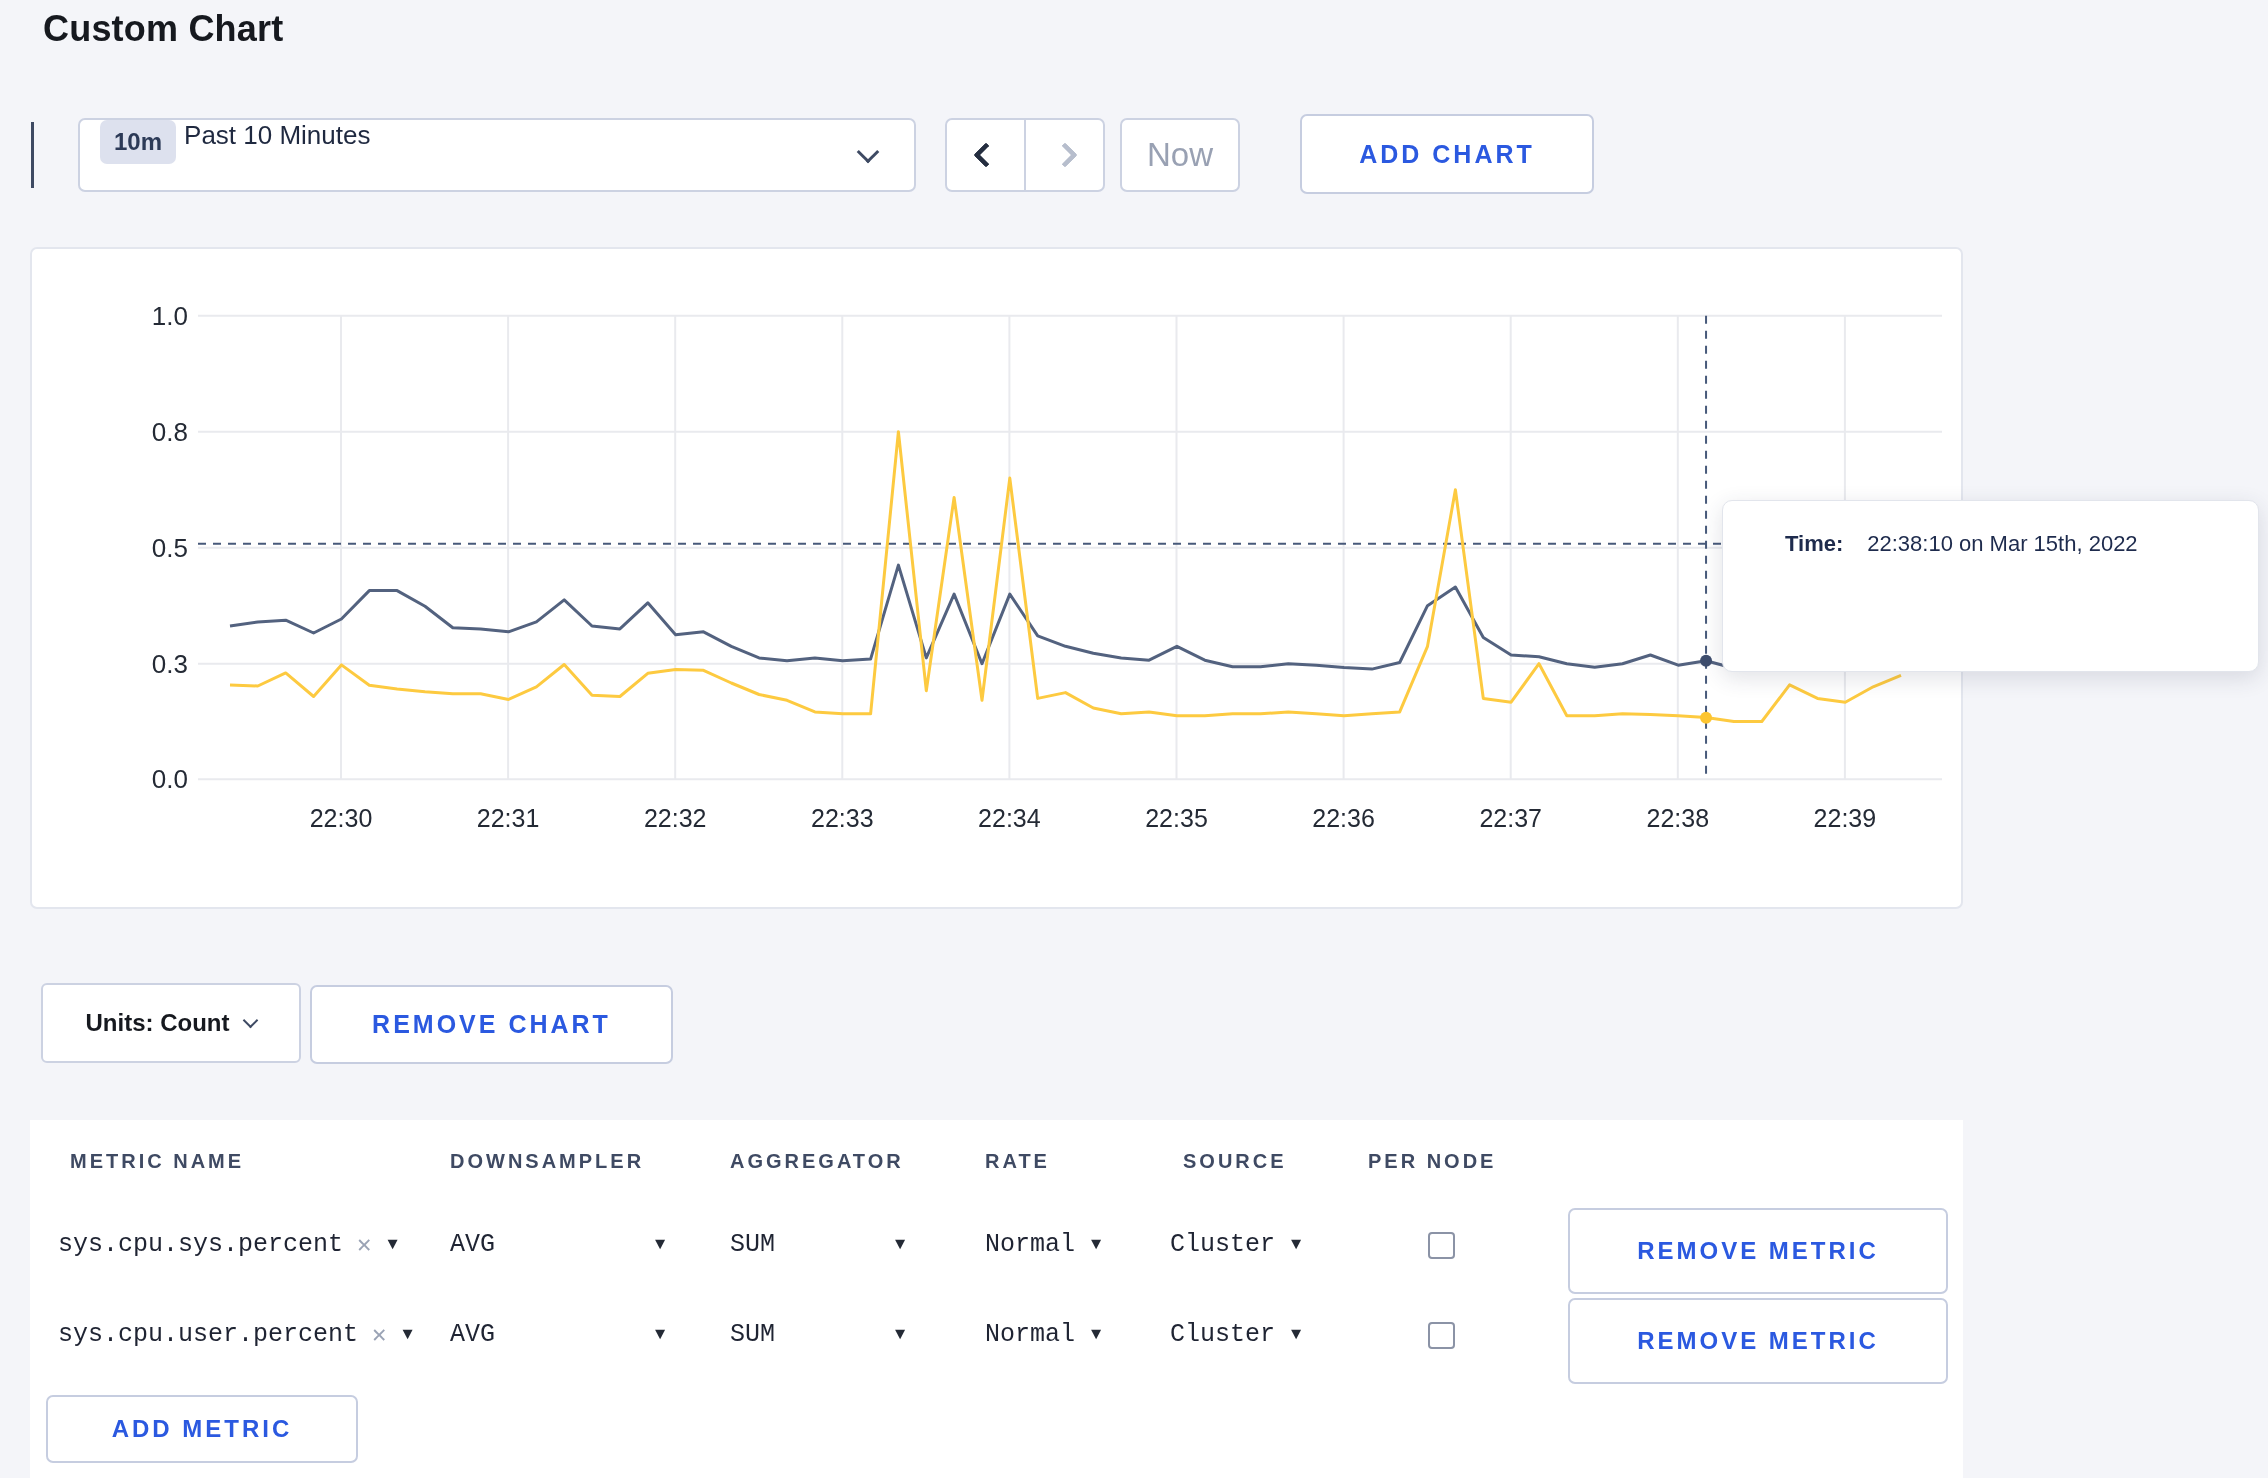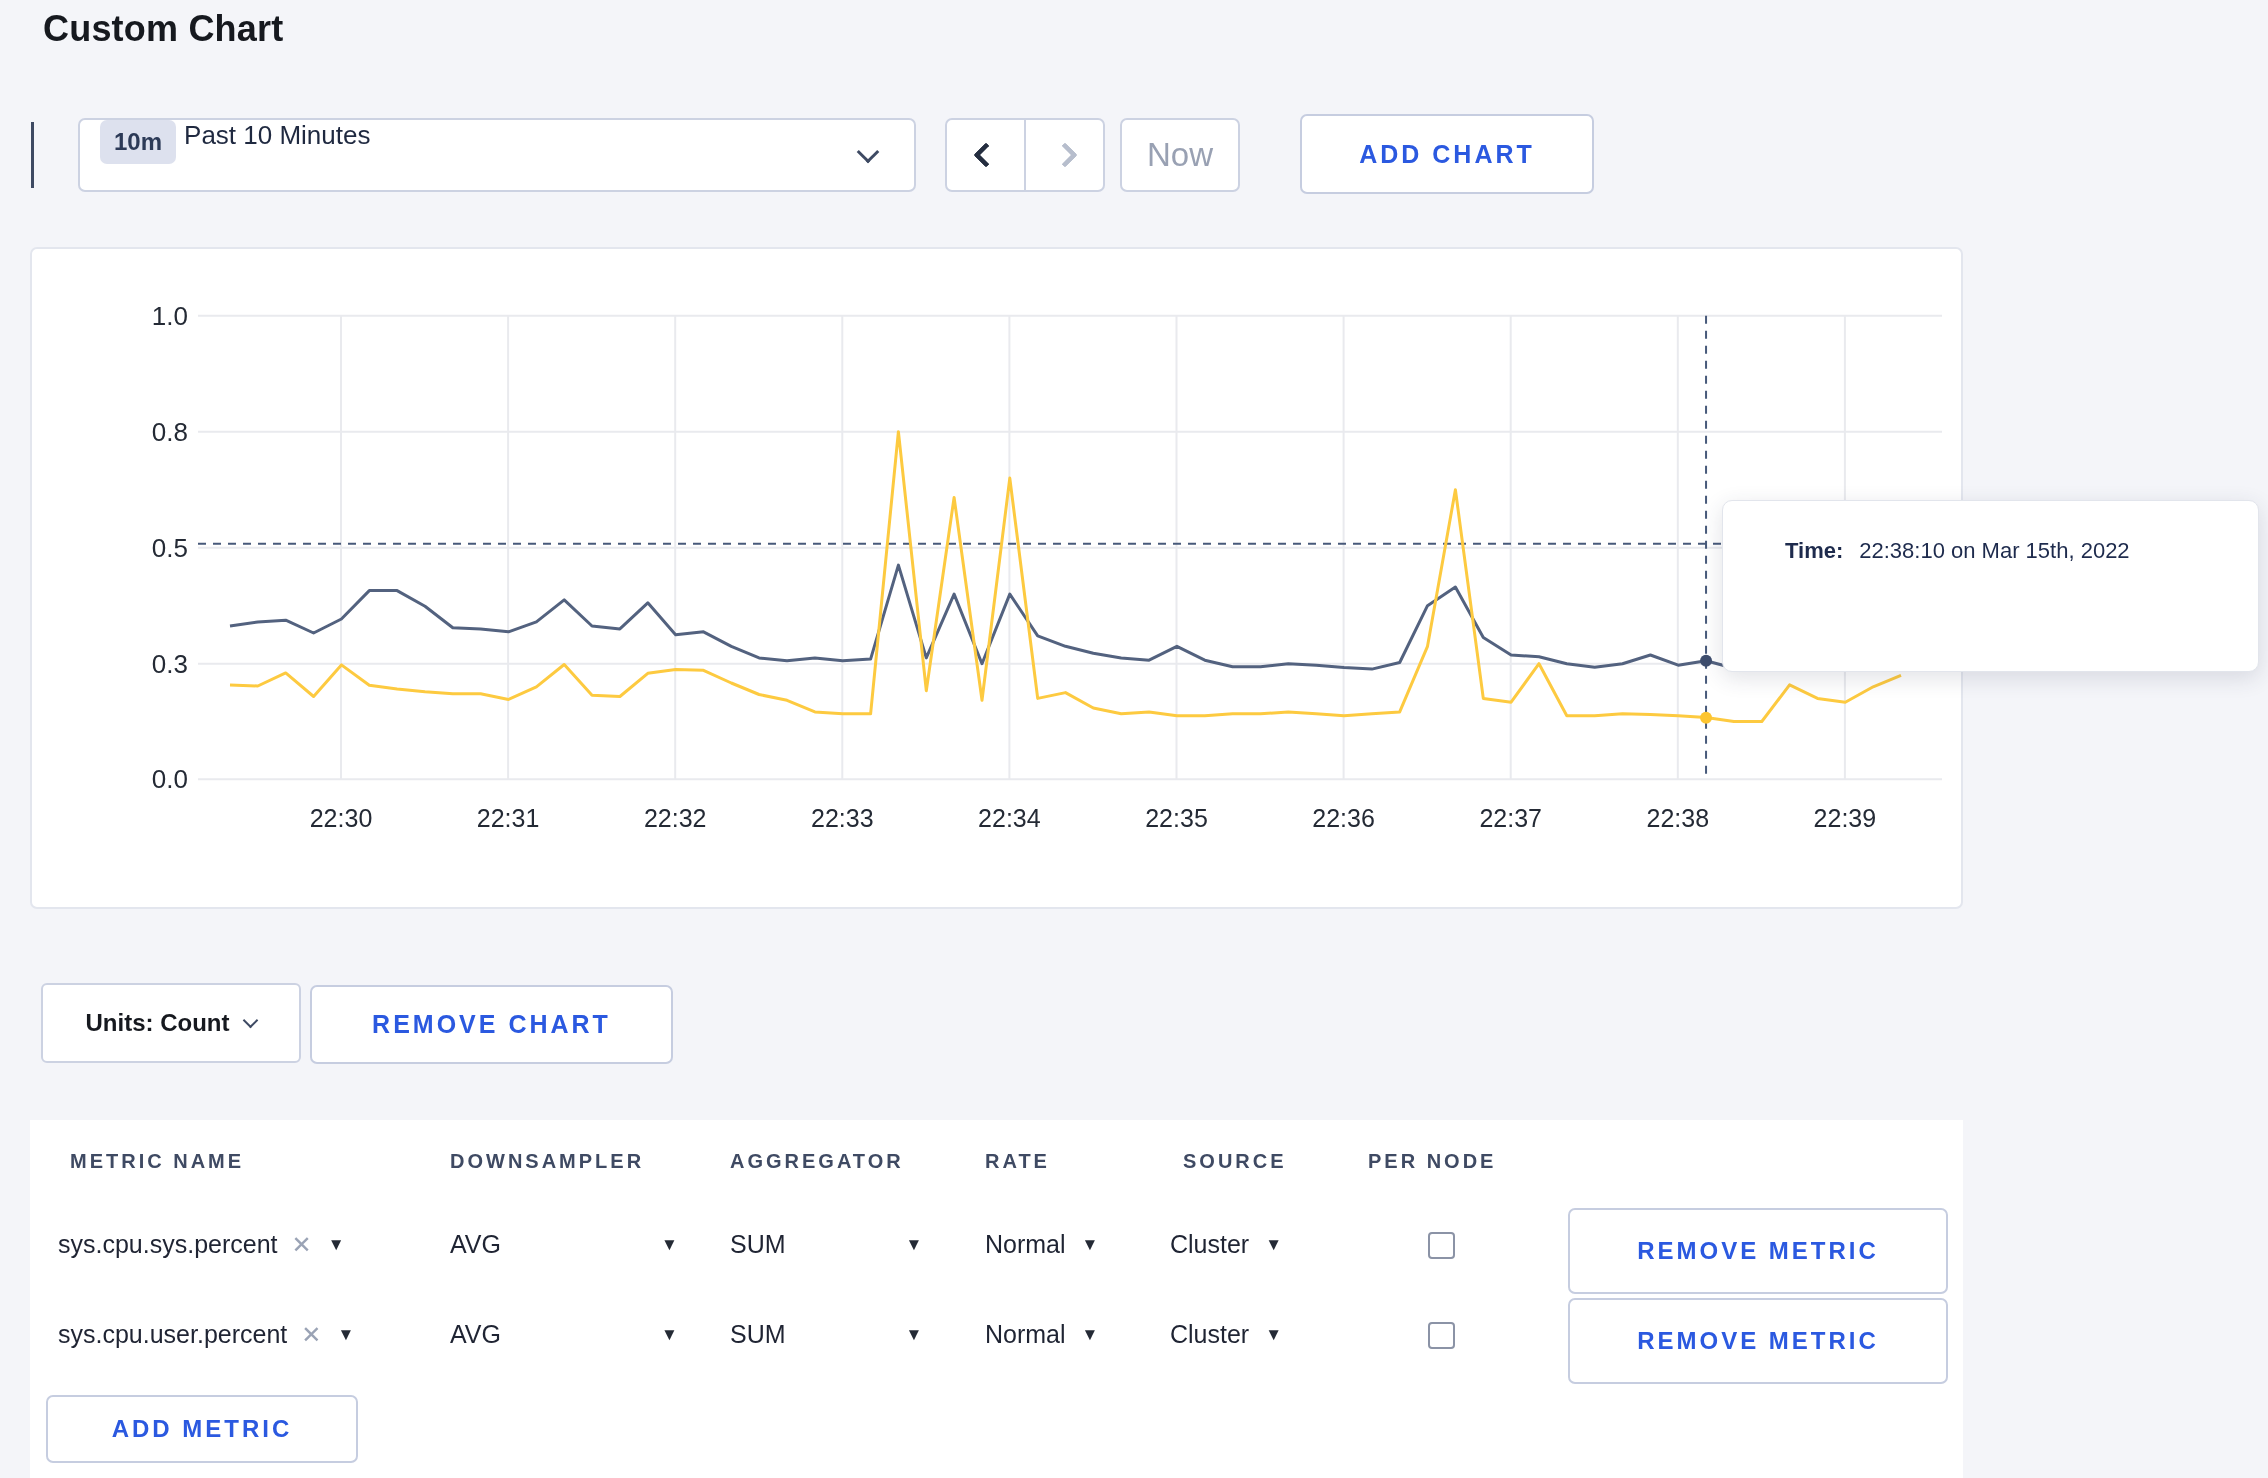--- a/index.html
+++ b/index.html
@@ -26,36 +26,36 @@
 
   .blue-btn { background:#fff; border:2px solid #c6cde0; border-radius:7px; color:#2b59e0; font-weight:600; letter-spacing:3px; display:flex; align-items:center; justify-content:center; cursor:pointer; }
   .add-chart-btn { left:1300px; top:114px; width:294px; height:80px; font-size:25px; }
 
   
   .chart-card { left:30px; top:247px; width:1933px; height:662px; background:#fff; border:2px solid #e3e6ee; border-radius:7px; }
   .chart-card svg { position:absolute; left:0; top:0; }
 
   
   .tooltip { left:1722px; top:500px; width:537px; height:172px; background:#fff; border:1px solid #e2e5ec; border-radius:10px; box-shadow:0 6px 22px rgba(40,50,80,.14); padding:30px 0 0 32px; z-index:5; }
-  .tt-row { display:flex; align-items:center; height:40px; font-size:22px; color:#1e2b4d; }
+  .tt-row { display:flex; align-items:flex-start; height:40px; font-size:22px; color:#1e2b4d;gap:8px; }
   .tt-time-label { font-weight:700; margin-left:30px; margin-right:16px; }
   .tt-sq { width:22px; height:22px; border:4px solid #000; margin-right:14px; flex:0 0 auto; }
   .tt-name { font-weight:700; margin-right:14px; }
   .tt-val { font-weight:400; }
 
   
   .units-btn { left:30px; top:983px; width:260px; height:80px; background:#fff; border:2px solid #ccd2e2; border-radius:6px; display:flex; align-items:center; justify-content:center; gap:16px; cursor:pointer;margin-left:11px; }
   .units-label { font-size:24px; font-weight:700; color:#16191f; }
   .units-btn .chevron { width:11px; height:11px; border-width:2.5px; margin-top:-6px; }
   .remove-chart-btn { left:310px; top:985px; width:363px; height:79px; font-size:25px; }
 
   
   .table-card { left:30px; top:1120px; width:1933px; height:358px; background:#fff; }
   .th { position:absolute; top:30px; font-size:20px; font-weight:600; letter-spacing:3px; color:#3f4a63; }
-  .cell { position:absolute; font-size:25px; color:#1f2433; display:flex; align-items:center; }
+  .cell { position:absolute; font-size:25px; color:#1f2433; display:flex; align-items:center;font-family:Liberation Mono, monospace; }
   .x-icon { color:#9aa3b5; font-size:24px; margin-left:14px; cursor:pointer; }
   .tri { color:#242a35; font-size:17px; margin-left:16px; cursor:pointer; }
   .checkbox { position:absolute; width:27px; height:27px; border:2.5px solid #8b93a6; border-radius:4px; background:#fff; cursor:pointer; }
   .remove-metric-btn { position:absolute; left:1538px; width:380px; height:86px; font-size:24px; }
   .add-metric-btn { position:absolute; left:16px; top:275px; width:312px; height:68px; font-size:24px; }
 </style>
 </head>
 <body>
 
 <div class="abs page-title">Custom Chart</div>

